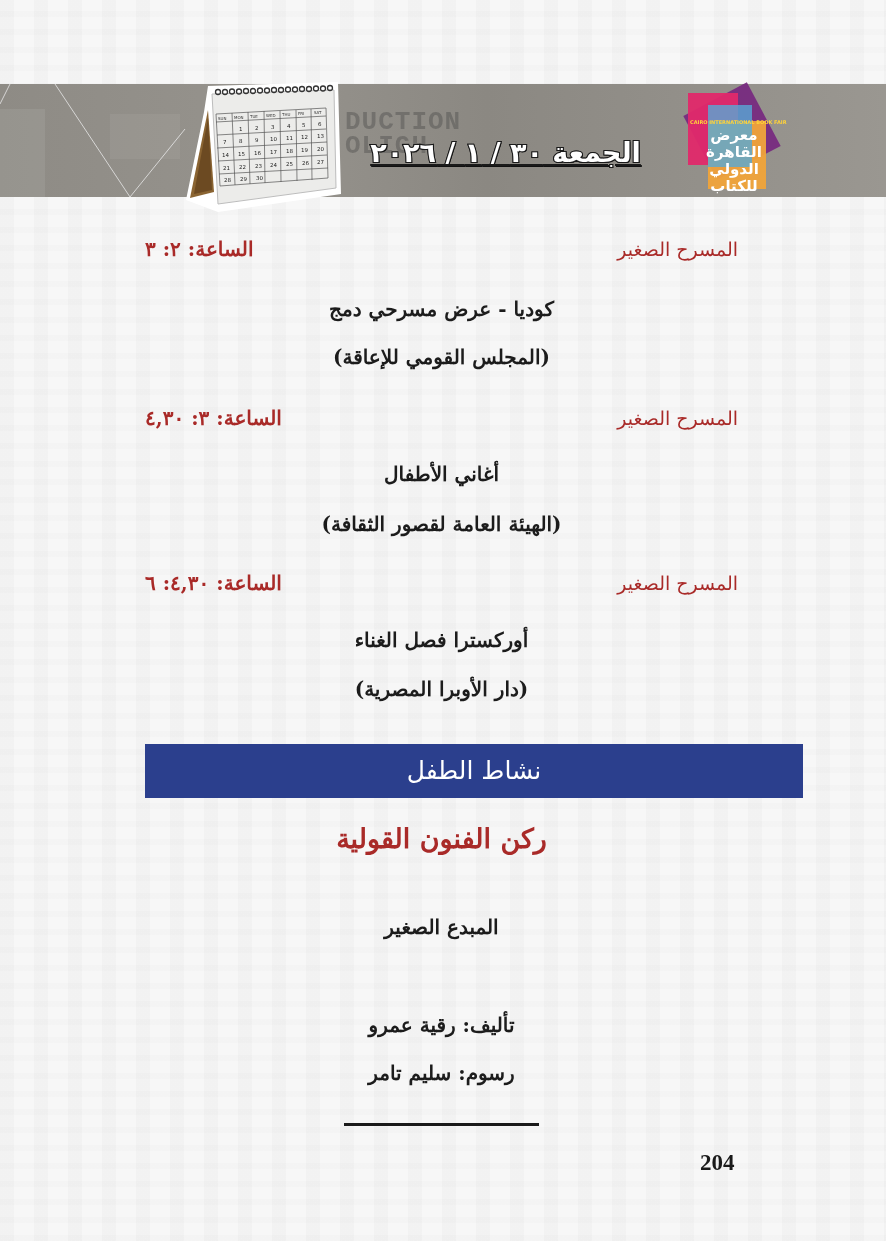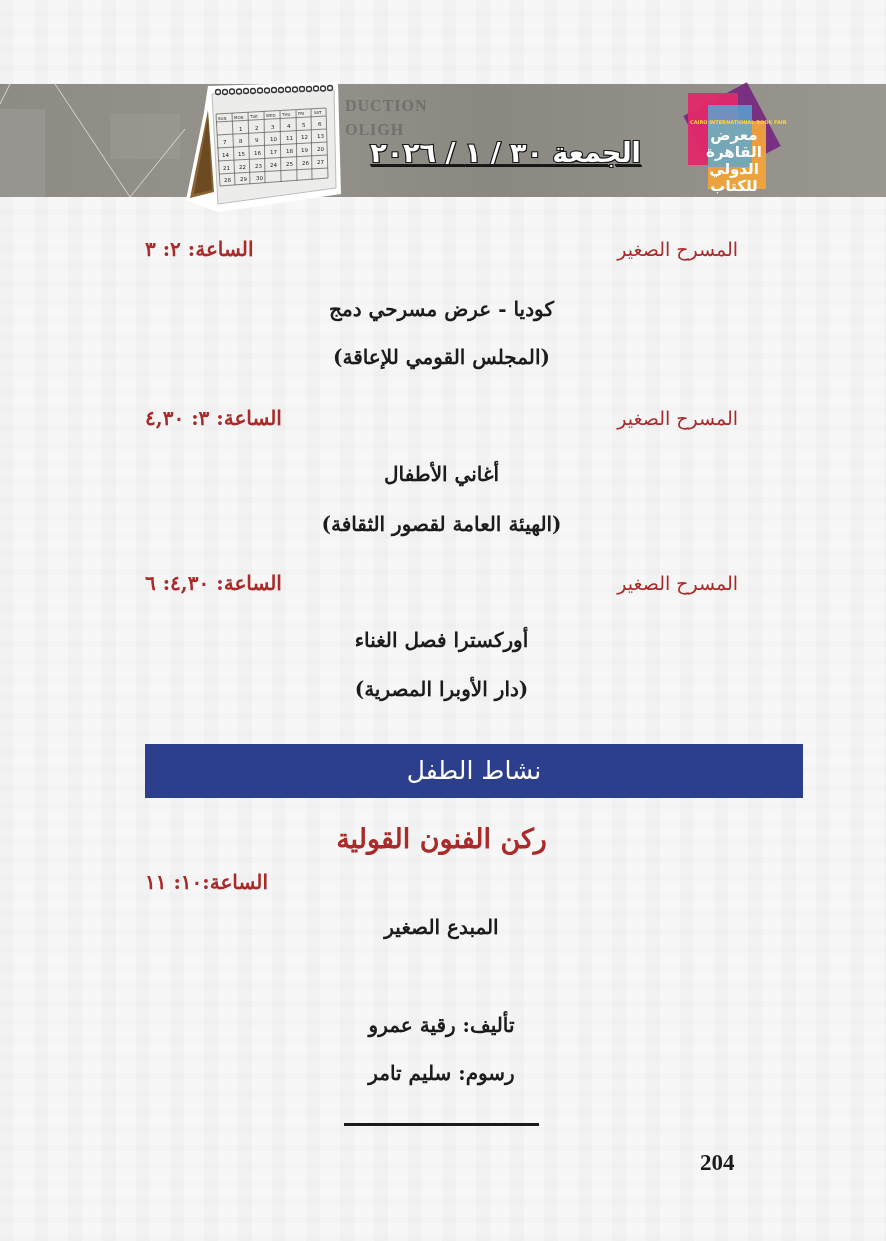--- a/index.html
+++ b/index.html
@@ -34,27 +34,27 @@
       z-index: 1;
     }
     .header-lines {
       position: absolute;
       left: 0; top: 0;
       width: 886px; height: 113px;
     }
     .header-ghost-text {
       position: absolute;
       left: 345px;
-      top: 10px;
+      top: 26px;
       width: 220px;
       height: 95px;
       color: rgba(60,60,60,0.35);
-      font-family: Liberation Serif, serif;
-      font-weight: bold;
-      font-size: 16px;
+      font-family: Liberation Mono, monospace;
+      font-weight: bold;
+      font-size: 26px;
       line-height: 24px;
       letter-spacing: 1px;
       overflow: hidden;
     }
     .header-title {
       position: absolute;
       left: 368px;
       top: 135px;
       width: 275px;
       height: 36px;
@@ -359,21 +359,20 @@
     <span class="time">الساعة: ٤,٣٠: ٦</span>
   </div>
   <div class="event-line" style="top:625px;">أوركسترا فصل الغناء</div>
   <div class="event-line" style="top:674px;">(دار الأوبرا المصرية)</div>
 
   <div class="section-bar">
     <span>نشاط الطفل</span>
   </div>
 
   <div class="sub-heading">ركن الفنون القولية</div>
-  <div class="child-time">الساعة:١٠: ١١</div>
 
   <div class="event-line" style="top:912px;">المبدع الصغير</div>
   <div class="event-line" style="top:1010px;">تأليف: رقية عمرو</div>
   <div class="event-line" style="top:1058px;">رسوم: سليم تامر</div>
 
   <div class="separator"></div>
 
   <div class="page-number">204</div>
 </div>
 

